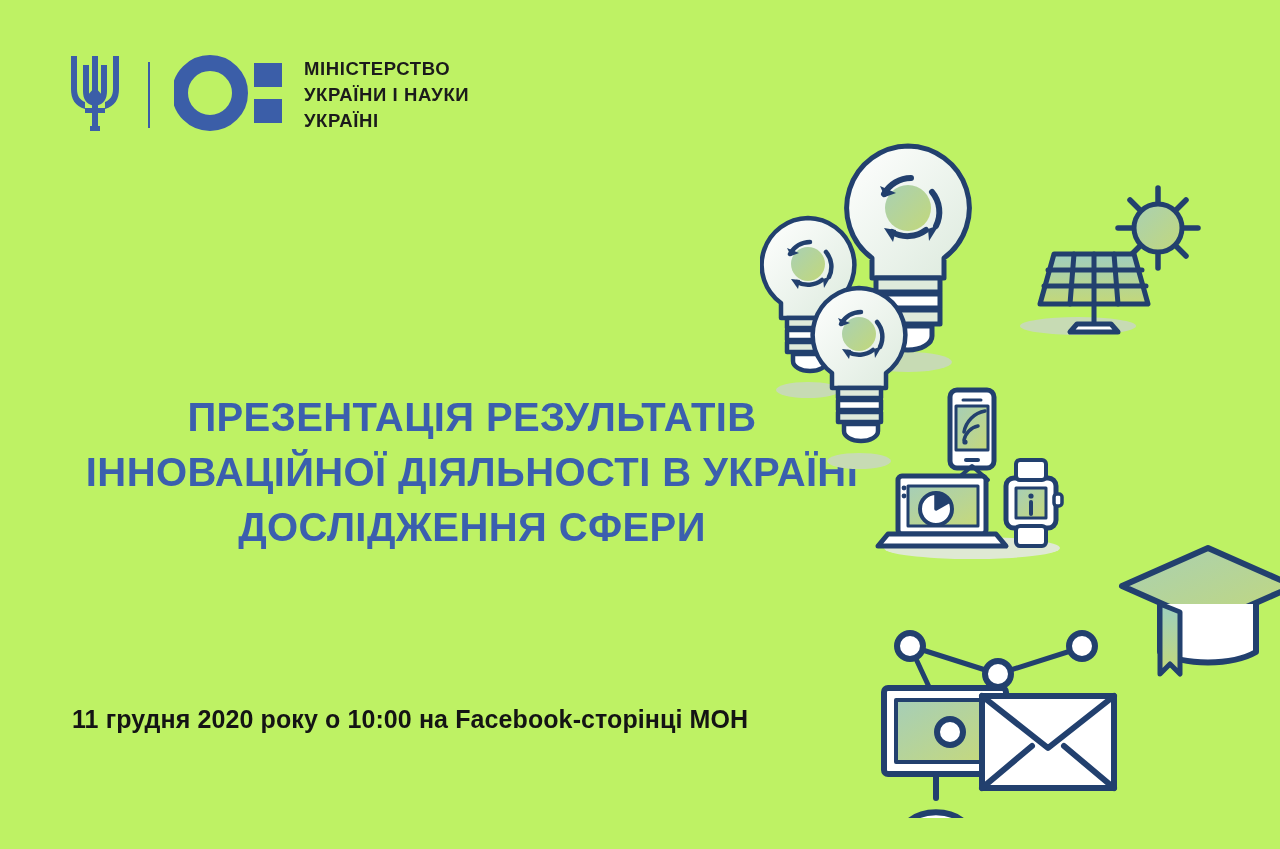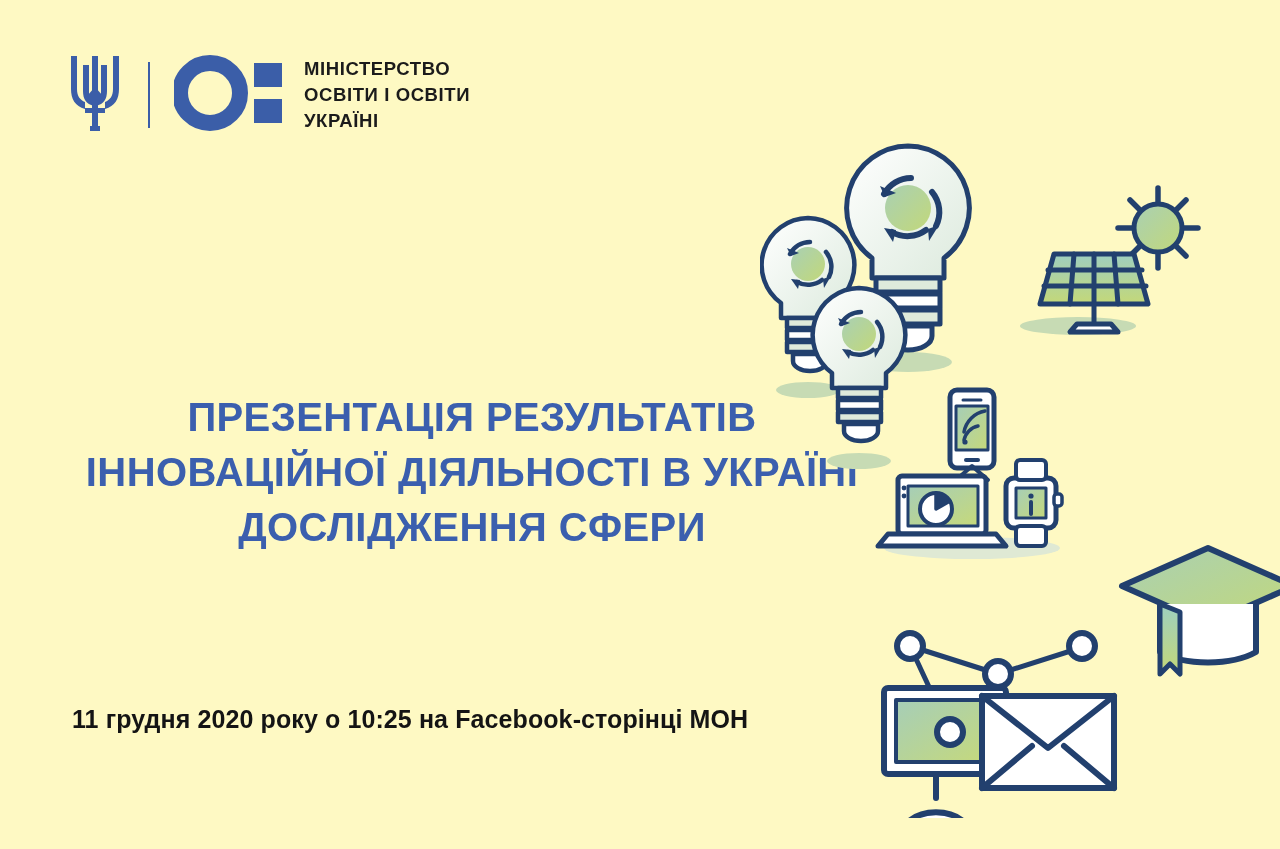--- a/index.html
+++ b/index.html
@@ -78,21 +78,21 @@
     left: 760px;
     top: 128px;
     width: 520px;
     height: 690px;
   }
   #illustration svg { display: block; }
 </style>
 </head>
 <body>
 
-<div id="banner" style="background: #fef9c3;">
+<div id="banner" style="background: #bef264;">
 
   <div id="logo-lockup">
 
     <span>
       <svg width="54" height="84" viewBox="0 0 54 84" aria-hidden="true">
         <g fill="#3b5ea8">
 
           <path d="M3 5 h6 v33 c0 7 3 11 8 13 v7 c-10 -3 -14 -10 -14 -20 z"></path>
 
           <path d="M51 5 h-6 v33 c0 7 -3 11 -8 13 v7 c10 -3 14 -10 14 -20 z"></path>
@@ -117,32 +117,32 @@
     <span id="logo-mark">
       <svg width="108" height="76" viewBox="0 0 108 76" aria-hidden="true">
         <circle cx="36" cy="38" r="30" fill="none" stroke="#3b5ea8" stroke-width="16"></circle>
         <rect x="80" y="8" width="28" height="24" fill="#3b5ea8"></rect>
         <rect x="80" y="44" width="28" height="24" fill="#3b5ea8"></rect>
       </svg>
     </span>
 
     <div id="ministry-name">
       <div>МІНІСТЕРСТВО</div>
-      <div>ОСВІТИ І ОСВІТИ</div>
+      <div>УКРАЇНИ І НАУКИ</div>
       <div>УКРАЇНІ</div>
     </div>
   </div>
 
   <h1 id="headline">
     <div class="hl-line">ПРЕЗЕНТАЦІЯ РЕЗУЛЬТАТІВ</div>
     <div class="hl-line">ІННОВАЦІЙНОЇ ДІЯЛЬНОСТІ В УКРАЇНІ</div>
     <div class="hl-line">ДОСЛІДЖЕННЯ СФЕРИ</div>
   </h1>
 
-  <div id="event-line">11 грудня 2020 року о 10:25 на Facebook-сторінці МОН</div>
+  <div id="event-line">11 грудня 2020 року о 10:00 на Facebook-сторінці МОН</div>
 
   <div id="illustration">
     <svg width="520" height="690" viewBox="0 0 520 690" aria-hidden="true">
       <defs>
         <linearGradient id="gGreen" x1="0" y1="0" x2="1" y2="1">
           <stop offset="0%" stop-color="#a9d0b4"></stop>
           <stop offset="100%" stop-color="#c2d87a"></stop>
         </linearGradient>
         <linearGradient id="gGreenV" x1="0" y1="0" x2="0" y2="1">
           <stop offset="0%" stop-color="#9ecfc0"></stop>

